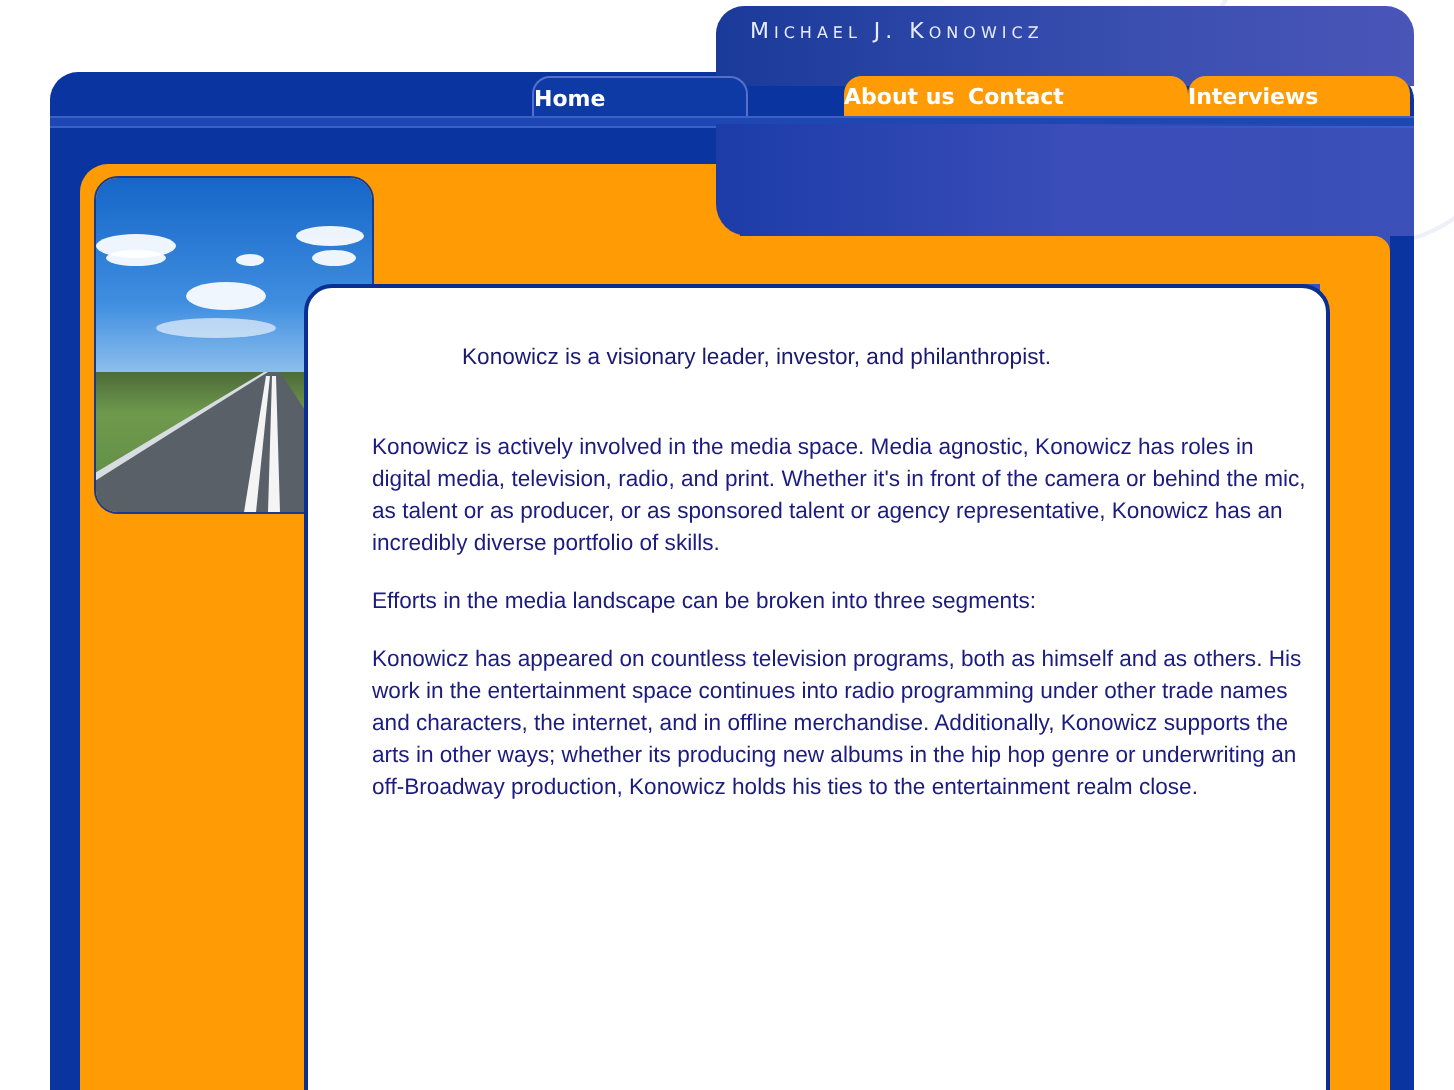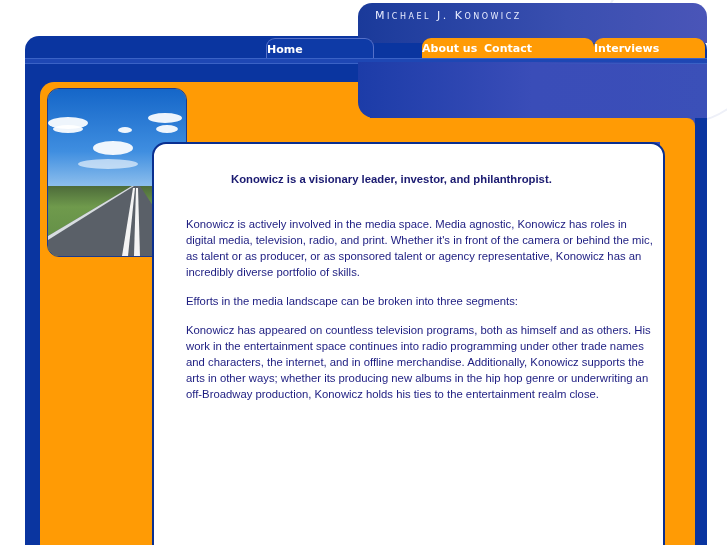--- a/index.html
+++ b/index.html
@@ -41,21 +41,21 @@
   .sky { position:absolute; left:0; top:0; width:100%; height:62%; background:linear-gradient(180deg,#1566c8 0%,#3f8ee0 60%,#9cc8ef 100%); }
   .cloud { position:absolute; background:#ffffff; border-radius:50%; opacity:0.92; }
   .field { position:absolute; left:0; top:58%; width:100%; height:42%; background:linear-gradient(180deg,#4d6b3a 0%,#6f9a4c 30%,#5e8a45 100%); }
   .road { position:absolute; left:0; top:58%; width:100%; height:42%; }
 
   
   .panel { left:152px; top:142px; width:509px; height:420px; background:#ffffff; border:2px solid #0a2f90; border-radius:14px 14px 0 0; }
 
   .content { left:186px; top:171px; width:470px; color:#1c1c80; font-size:11.3px; line-height:16px; }
   .heading { color:#ff9b05; font-size:14px; letter-spacing:2px; font-variant:small-caps; font-family:"DejaVu Sans", sans-serif; margin:0 0 12px 0; font-weight:normal; }
-  .lead { font-weight:bold; color:#1a1a70; margin:0 0 29px 0;padding-left:45px; }
+  .lead { font-weight:normal; color:#1a1a70; margin:0 0 29px 0;padding-left:45px; }
   .para { margin:0 0 30px 0; }
   .para2 { margin:0 0 13px 0; }
   .para3 { margin:0 0 13px 0; }
   .para-last { margin:0; }
 </style>
 </head>
 <body>
 
 <div class="bg-ring" style="left:600px; top:-40px; width:160px; height:160px;"></div>
 

